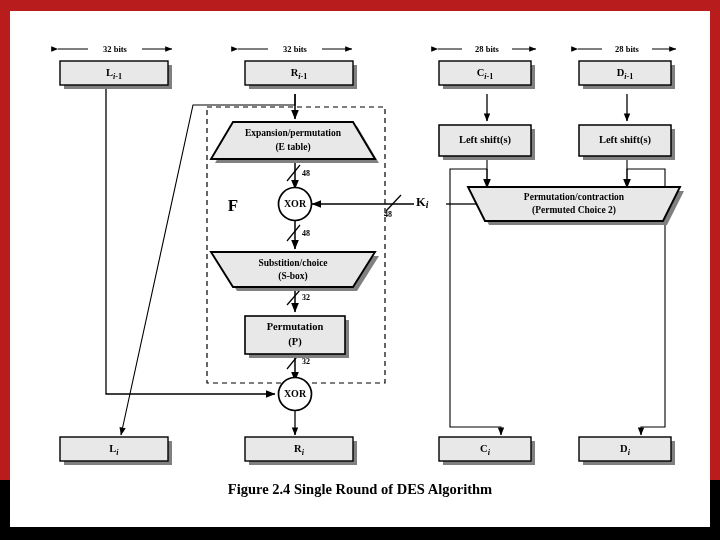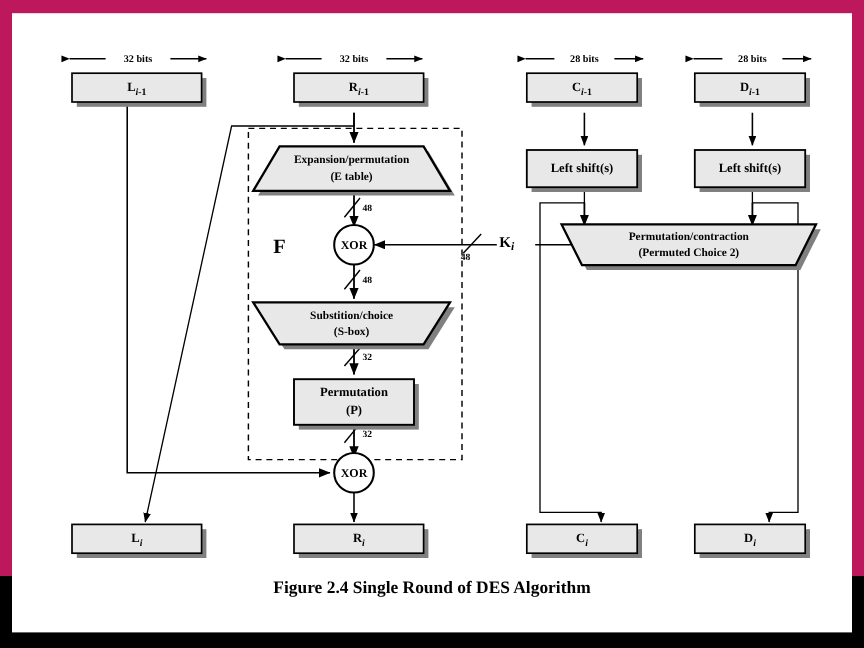--- a/index.html
+++ b/index.html
@@ -11,21 +11,21 @@
     width: 720px;
     height: 540px;
     overflow: hidden;
     font-family: "Liberation Serif", serif;
   }
   #slide {
     position: absolute;
     left: 0; top: 0;
     width: 720px;
     height: 480px;
-    background: #be185d;
+    background: #b91c1c;
   }
   #page {
     position: absolute;
     left: 10px;
     top: 11px;
     width: 700px;
     height: 516px;
     background: #ffffff;
   }
   svg { display: block; }

